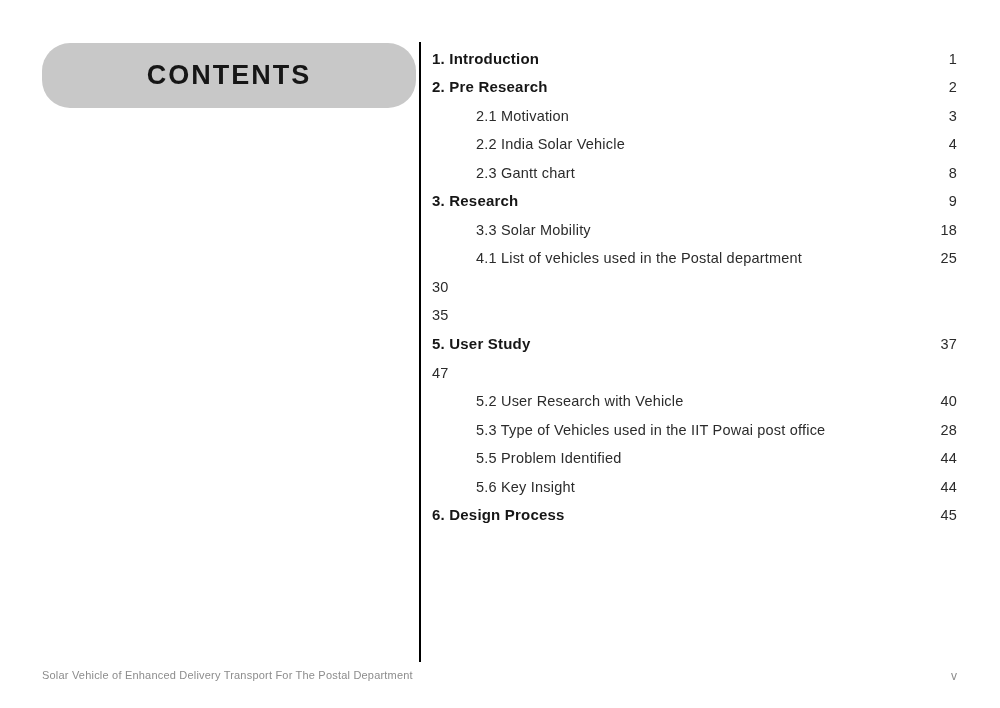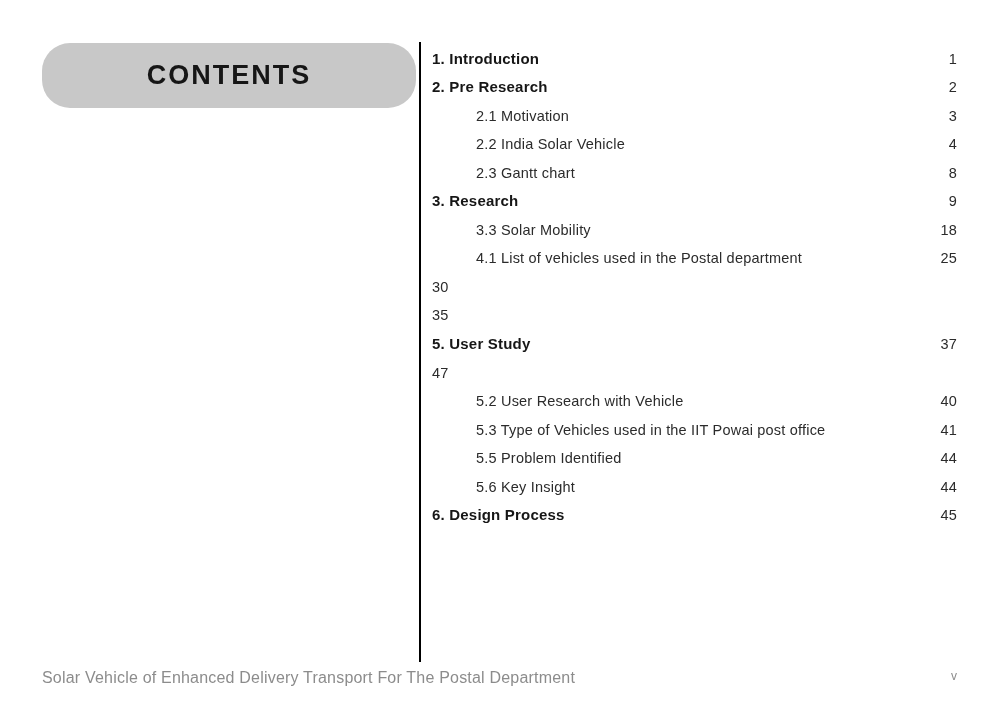--- a/index.html
+++ b/index.html
@@ -66,21 +66,21 @@
   }
   .toc-page {
     font-weight: 400;
     color: var(--entry-text, #2b2b2b);
     white-space: nowrap;
   }
   .footer-left {
     position: absolute;
     left: 42px;
     top: 669px;
-    font-size: 16px;
+    font-size: 11px;
     letter-spacing: 0.2px;
     color: var(--footer-text, #8c8c8c);
   }
   .footer-right {
     position: absolute;
     right: 43px;
     top: 669px;
     font-size: 12px;
     color: var(--footer-text, #8c8c8c);
   }
@@ -141,21 +141,21 @@
       </div>
       <div class="toc-row sub">
         <span class="toc-page">47</span>
       </div>
       <div class="toc-row sub">
         <span class="toc-label">5.2 User Research with Vehicle</span>
         <span class="toc-page">40</span>
       </div>
       <div class="toc-row sub">
         <span class="toc-label">5.3 Type of Vehicles used in the IIT Powai post office</span>
-        <span class="toc-page">41</span>
+        <span class="toc-page">28</span>
       </div>
       <div class="toc-row sub">
         <span class="toc-label">5.5 Problem Identified</span>
         <span class="toc-page">44</span>
       </div>
       <div class="toc-row sub">
         <span class="toc-label">5.6 Key Insight</span>
         <span class="toc-page">44</span>
       </div>
       <div class="toc-row top">

